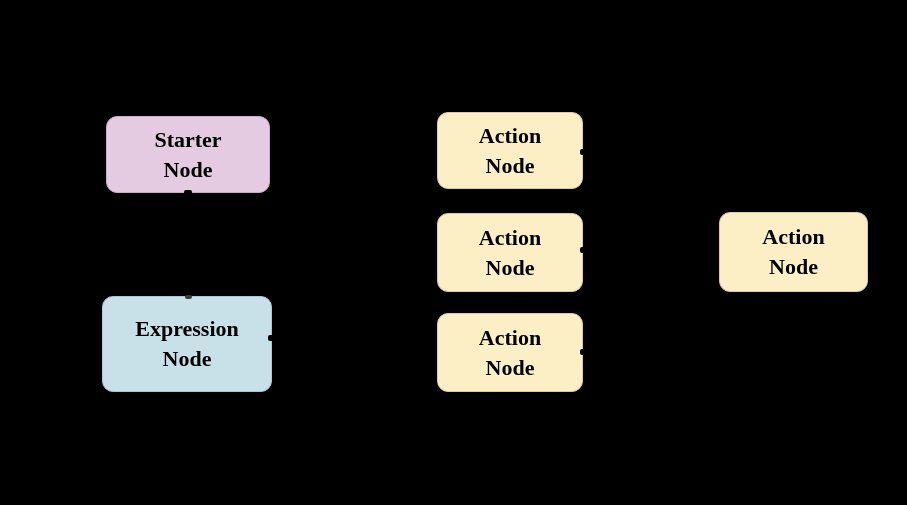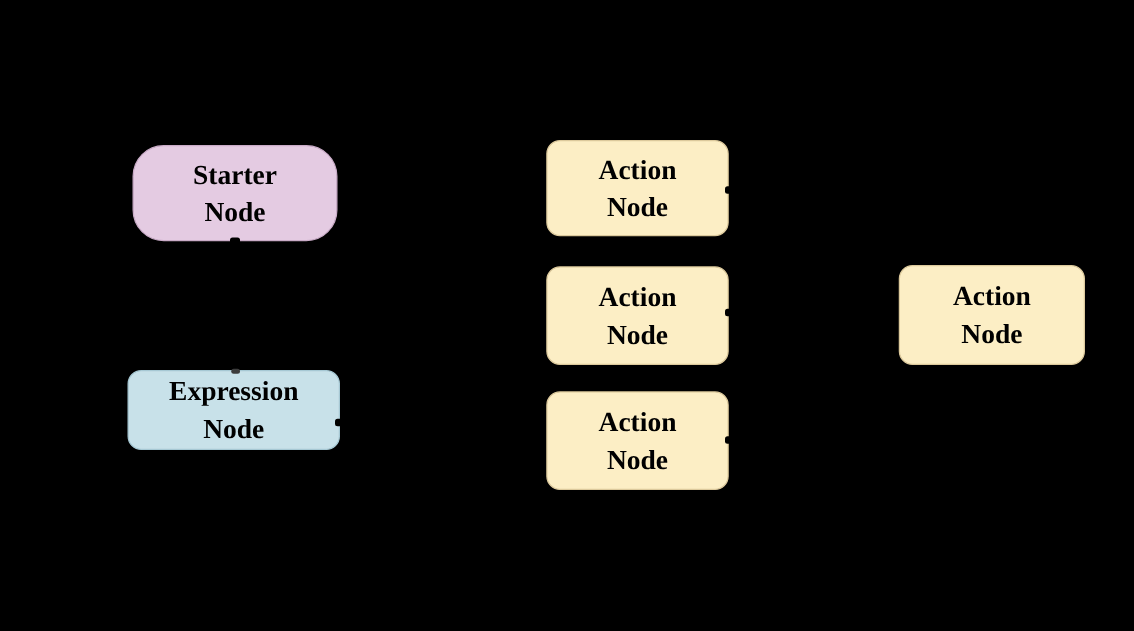--- a/index.html
+++ b/index.html
@@ -39,35 +39,35 @@
     background: #000000;
     border-radius: 2px;
     z-index: 5;
   }
   
   #node-starter        { left: 106px; top: 116px; width: 164px; height: 77px; }
   #node-action-top     { left: 437px; top: 112px; width: 146px; height: 77px; }
   #node-action-middle  { left: 437px; top: 213px; width: 146px; height: 79px; }
   #node-action-bottom  { left: 437px; top: 313px; width: 146px; height: 79px; }
   #node-action-right   { left: 719px; top: 212px; width: 149px; height: 80px; }
-  #node-expression     { left: 102px; top: 296px; width: 170px; height: 64px; }
+  #node-expression     { left: 102px; top: 296px; width: 170px; height: 96px; }
   
   #dot-starter-bottom   { left: 184px; top: 190px; width: 8px; height: 5px; }
   #dot-expression-top   { left: 185px; top: 295px; width: 7px; height: 4px; background: #3c3c3c; }
   #dot-expression-right { left: 268px; top: 335px; width: 6px; height: 6px; }
   #dot-action-top-right    { left: 580px; top: 149px; width: 6px; height: 6px; }
   #dot-action-middle-right { left: 580px; top: 247px; width: 6px; height: 6px; }
   #dot-action-bottom-right { left: 580px; top: 349px; width: 6px; height: 6px; }
 </style>
 </head>
 <body>
 
 <div id="canvas">
 
-  <div class="node" id="node-starter" style="background-color: rgb(228, 203, 226); border-color: rgb(201, 171, 199); border-radius: 25px;">
+  <div class="node" id="node-starter" style="background-color: rgb(228, 203, 226); border-color: rgb(201, 171, 199);">
     <span class="line">Starter</span>
     <span class="line">Node</span>
   </div>
 
   <div class="node" id="node-action-top" style="background-color: rgb(252, 238, 197); border-color: rgb(220, 201, 156);">
     <span class="line">Action</span>
     <span class="line">Node</span>
   </div>
 
   <div class="node" id="node-action-middle" style="background-color: rgb(252, 238, 197); border-color: rgb(220, 201, 156);">

